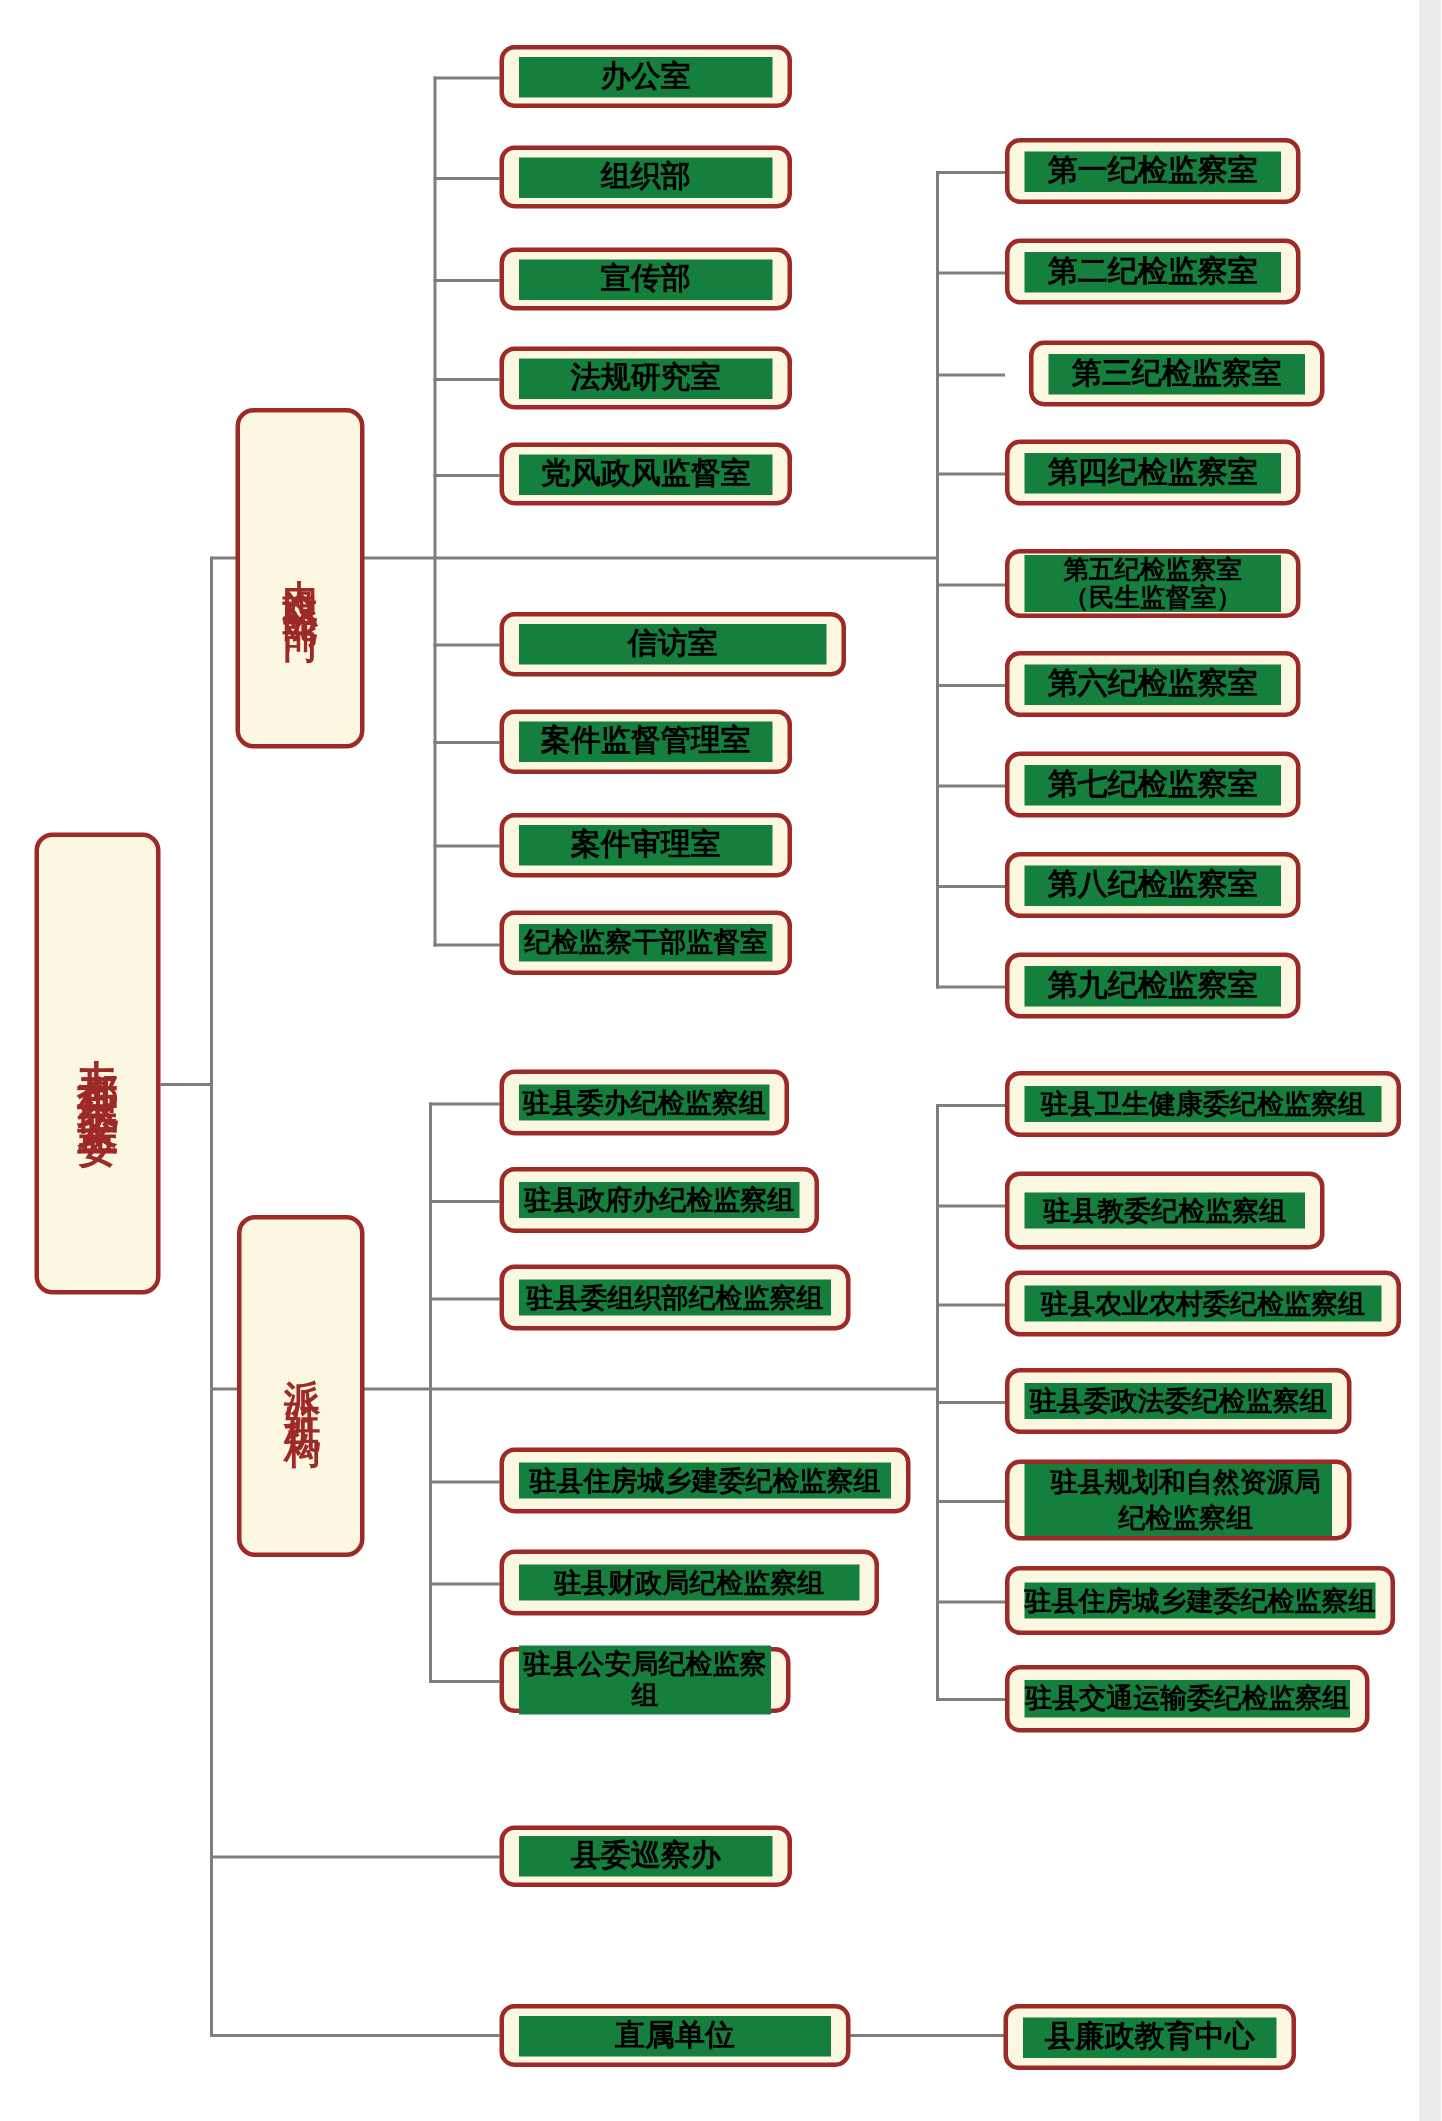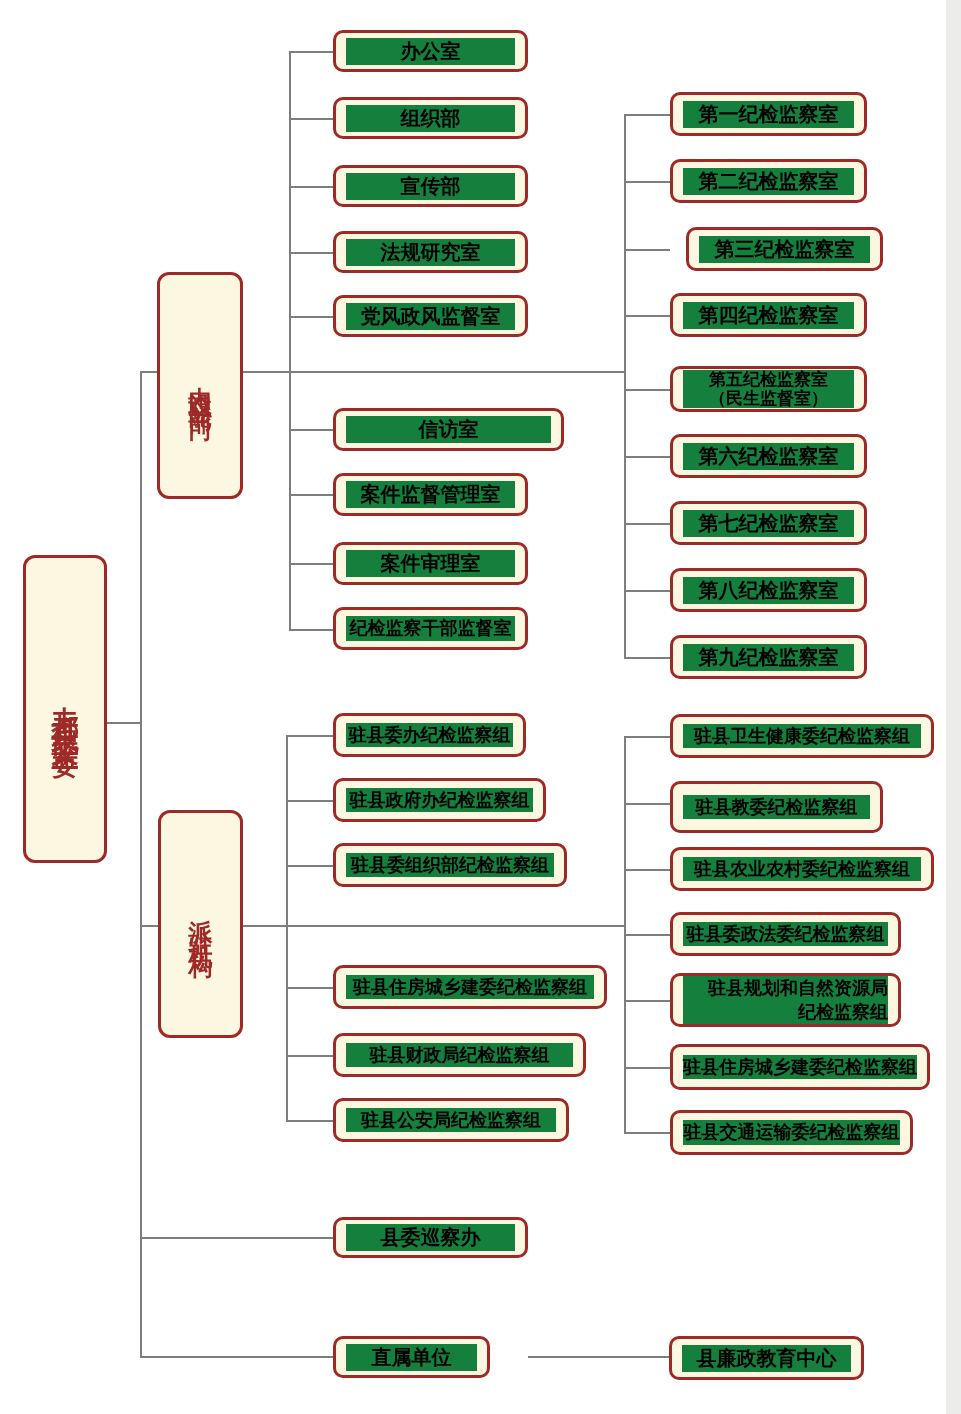--- a/index.html
+++ b/index.html
@@ -15,21 +15,21 @@
     background:#fbf7e1; border:3px solid #9e2a28; border-radius:10px;
     display:flex; align-items:center; justify-content:center;
     font-weight:bold; color:#000;
   }
   .lbl {
     flex:1; margin:0 10px; text-align:center; background:#15803d;
     padding:2px 0; font-size:20px; line-height:1.15; white-space:pre-line;
   }
   .small .lbl { font-size:18px; }
   .two-line .lbl { font-size:17px; line-height:19px; padding:0; }
-  .left-align .lbl { text-align:right; padding:0 0 0 10px; font-size:18px; line-height:24px; }
+  .left-align .lbl { text-align:center; padding:0 0 0 10px; font-size:18px; line-height:24px; }
   .header-node { border-radius:12px; }
   .vlbl {
     writing-mode:vertical-rl; text-orientation:upright;
     font-family:"Liberation Serif", serif; font-weight:bold; color:#9e2a28;
     background:none;
   }
   .root-node .vlbl { font-size:27px; letter-spacing:7px; }
   .sec-internal .vlbl { font-size:23px; letter-spacing:6px; }
   .sec-dispatched .vlbl { font-size:24px; letter-spacing:12px; }
 </style>
@@ -161,21 +161,21 @@
   </div>
   <div class="node small" style="left:333px;top:843px;width:234px;height:44px">
     <span class="lbl">驻县委组织部纪检监察组</span>
   </div>
   <div class="node small" style="left:333px;top:965px;width:274px;height:44px">
     <span class="lbl">驻县住房城乡建委纪检监察组</span>
   </div>
   <div class="node small" style="left:333px;top:1033px;width:253px;height:44px">
     <span class="lbl">驻县财政局纪检监察组</span>
   </div>
-  <div class="node small" style="left:333px;top:1098px;width:236px;height:44px">
+  <div class="node small" style="left:333px;top:1098px;width:194px;height:44px">
     <span class="lbl">驻县公安局纪检监察组</span>
   </div>
 
   <div class="node small" style="left:670px;top:714px;width:264px;height:44px">
     <span class="lbl">驻县卫生健康委纪检监察组</span>
   </div>
   <div class="node small" style="left:670px;top:781px;width:213px;height:52px">
     <span class="lbl">驻县教委纪检监察组</span>
   </div>
   <div class="node small" style="left:670px;top:847px;width:264px;height:44px">
@@ -191,21 +191,21 @@
   <div class="node small" style="left:670px;top:1044px;width:260px;height:46px">
     <span class="lbl">驻县住房城乡建委纪检监察组</span>
   </div>
   <div class="node small" style="left:670px;top:1110px;width:243px;height:45px">
     <span class="lbl">驻县交通运输委纪检监察组</span>
   </div>
 
   <div class="node" style="left:333px;top:1217px;width:195px;height:41px">
     <span class="lbl">县委巡察办</span>
   </div>
-  <div class="node" style="left:333px;top:1336px;width:157px;height:42px">
+  <div class="node" style="left:333px;top:1336px;width:234px;height:42px">
     <span class="lbl">直属单位</span>
   </div>
   <div class="node" style="left:669px;top:1336px;width:195px;height:44px">
     <span class="lbl">县廉政教育中心</span>
   </div>
 
   <div class="strip"></div>
 </div>
 
 </body></html>

